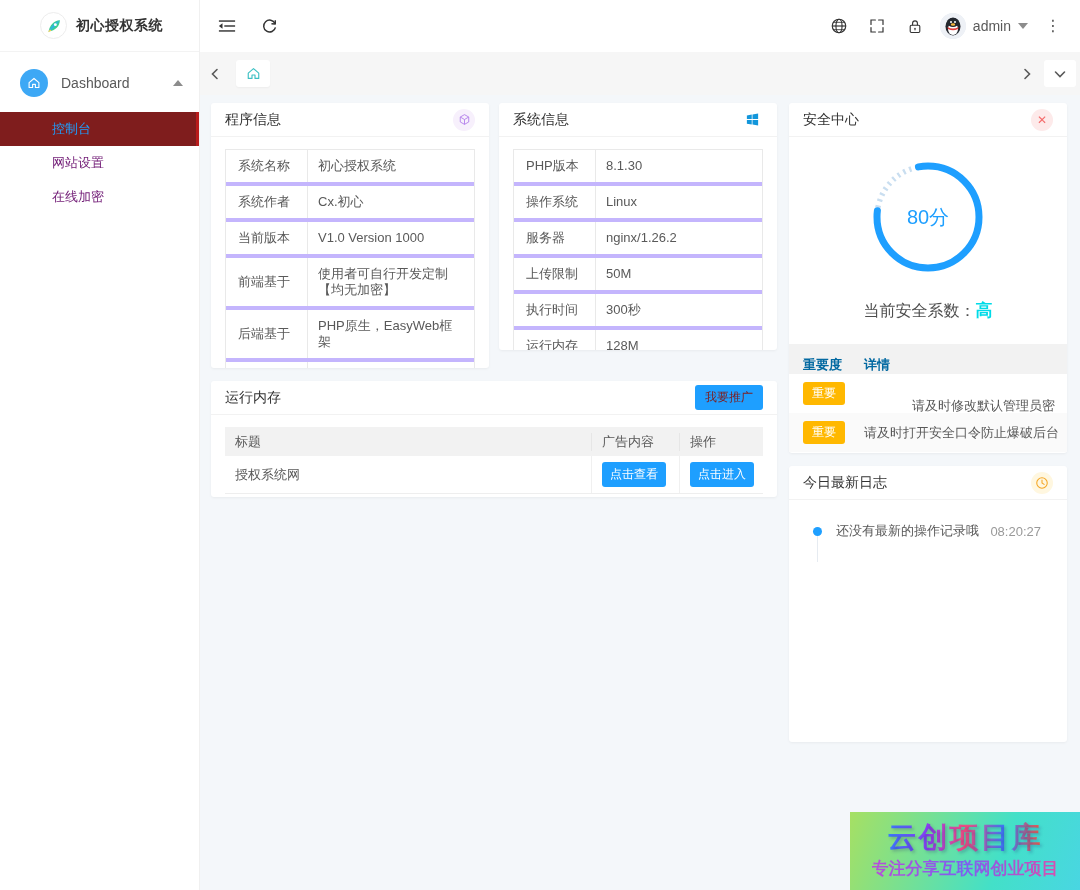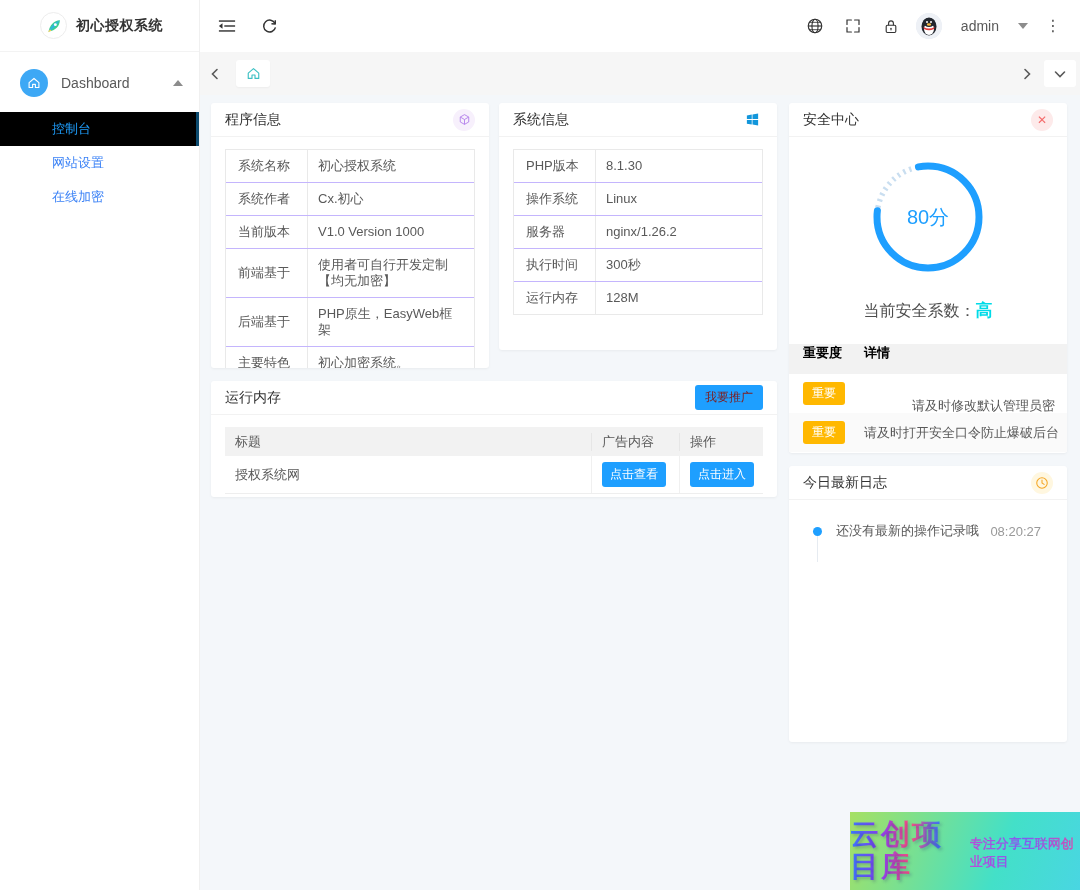--- a/index.html
+++ b/index.html
@@ -10,29 +10,29 @@
   
   .sidebar { position:absolute; left:0; top:0; width:200px; height:890px; background:#fff; border-right:1px solid #f0f0f0; z-index:3; }
   .logo-row { height:52px; display:flex; align-items:center; padding-left:40px; border-bottom:1px solid #f3f3f3; }
   .logo-circle { width:27px; height:27px; border-radius:50%; background:#fff; border:1px solid #ededed; display:flex; align-items:center; justify-content:center; }
   .logo-title { margin-left:9px; font-size:14px; color:#333; font-weight:bold; letter-spacing:.5px; }
   .dash-row { height:46px; margin-top:8px; display:flex; align-items:center; padding:0 16px 0 20px; cursor:pointer; }
   .dash-circle { width:28px; height:28px; border-radius:50%; background:#3da8f5; display:flex; align-items:center; justify-content:center; }
   .dash-label { margin-left:13px; font-size:14px; color:#595959; flex:1; }
   .caret-up { width:0; height:0; border-left:5px solid transparent; border-right:5px solid transparent; border-bottom:6px solid #8c8c8c; }
   .menu { margin-top:6px; }
-  .menu-item { height:34px; line-height:34px; padding-left:52px; font-size:13px; color:#3b82f6; cursor:pointer; }
-  .menu-item.active { background:#000000; color:#1e9fff; border-right:3px solid #0c4a6e; }
+  .menu-item { height:34px; line-height:34px; padding-left:52px; font-size:13px; color:#701a75; cursor:pointer; }
+  .menu-item.active { background:#7f1d1d; color:#1e9fff; border-right:3px solid #b91c1c; }
 
   
   .topbar { position:absolute; left:200px; top:0; width:880px; height:52px; background:#fff; display:flex; align-items:center; z-index:2; }
   .tb-left { display:flex; align-items:center; gap:8px; padding-left:10px; }
   .icon-btn { width:34px; height:34px; display:flex; align-items:center; justify-content:center; cursor:pointer; border-radius:3px; }
   .tb-right { margin-left:auto; display:flex; align-items:center; gap:4px; padding-right:10px; }
-  .user-chip { display:flex; align-items:center; gap:19px; cursor:pointer; padding:0 4px; }
+  .user-chip { display:flex; align-items:center; gap:7px; cursor:pointer; padding:0 4px; }
   .avatar { width:26px; height:26px; border-radius:50%; overflow:hidden; background:#e8ecf3; display:flex; align-items:center; justify-content:center; }
   .user-name { font-size:14px; color:#595959; }
   .caret-down { width:0; height:0; border-left:5px solid transparent; border-right:5px solid transparent; border-top:6px solid #8c8c8c; }
   .kebab { font-size:16px; color:#595959; letter-spacing:0; line-height:1; }
 
   
   .tabbar { position:absolute; left:200px; top:52px; width:880px; height:43px; background:#f6f6f6; display:flex; align-items:center; z-index:2; }
   .tab-chevron { width:30px; height:27px; display:flex; align-items:center; justify-content:center; color:#595959; cursor:pointer; }
   .tab-home { width:34px; height:27px; margin-left:6px; background:#fff; border-radius:3px; box-shadow:0 1px 2px rgba(0,0,0,.04); display:flex; align-items:center; justify-content:center; cursor:pointer; }
   .tab-spacer { flex:1; }
@@ -49,32 +49,32 @@
   .hd-icon.amber { background:#fff7e0; }
 
   .p-program { left:11px; top:8px; width:278px; height:265px; }
   .p-system  { left:299px; top:8px; width:278px; height:247px; }
   .p-security{ left:589px; top:8px; width:278px; height:350px; }
   .p-promo   { left:11px; top:286px; width:566px; height:116px; }
   .p-logs    { left:589px; top:371px; width:278px; height:276px; }
 
   
   .info-table { margin:12px 14px 0 14px; border:1px solid #e9e9e9; font-size:13px; color:#595959; }
-  .info-row { display:flex; border-top:1px solid #c4b5fd; }
+  .info-row { display:flex; border-top:4px solid #c4b5fd; }
   .info-row:first-child { border-top:none; }
   .info-label { width:82px; flex:0 0 82px; padding:8px 8px 8px 12px; border-right:1px solid #e9e9e9; line-height:16px; display:flex; align-items:center; }
   .info-value { flex:1; padding:8px 10px; line-height:16px; display:flex; align-items:center; }
 
   
   .gauge-wrap { position:relative; width:116px; height:116px; margin:22px auto 0 auto; }
   .gauge-score { position:absolute; left:0; top:0; width:116px; height:116px; display:flex; align-items:center; justify-content:center; font-size:20px; color:#1e9fff; }
   .coef-row { text-align:center; margin-top:24px; font-size:16px; color:#4d4d4d; }
   .coef-level { color:#00dbe8; font-weight:bold; font-size:17px; }
   .sec-table { margin-top:22px; font-size:13px; }
-  .sec-thead { display:flex; background:#f2f2f2; height:30px; align-items:flex-start; color:#000000; font-weight:bold; }
+  .sec-thead { display:flex; background:#f2f2f2; height:30px; align-items:flex-end; color:#0369a1; font-weight:bold; }
   .sec-th-imp { padding-left:14px; width:75px; flex:0 0 75px; }
   .sec-th-det { flex:1; }
   .sec-row { display:flex; align-items:center; height:39px; overflow:hidden; }
   .sec-row.alt { background:#fafafa; }
   .sec-cell-imp { padding-left:14px; width:75px; flex:0 0 75px; }
   .badge { display:inline-block; background:#ffb800; color:#fff; font-size:12px; padding:3px 9px; border-radius:3px; cursor:default; }
   .sec-cell-det { flex:1; color:#595959; white-space:nowrap; overflow:hidden; }
   .sec-cell-det.indent { padding-left:48px;margin-top:24px; }
 
   
@@ -92,23 +92,23 @@
   .mini-btn { background:#1e9fff; color:#fff; font-size:12px; border:none; border-radius:3px; padding:4px 8px; cursor:pointer; }
 
   
   .log-item { display:flex; align-items:center; margin:22px 12px 0 24px; position:relative; }
   .log-dot { width:9px; height:9px; border-radius:50%; background:#1e9fff; flex:0 0 9px; }
   .log-tail { position:absolute; left:4px; top:14px; width:1px; height:26px; background:#e6ebf1; }
   .log-text { margin-left:14px; font-size:13px; color:#595959; flex:1; }
   .log-time { font-size:13px; color:#999; margin-right:14px; }
 
   
-  .watermark { position:absolute; left:850px; top:812px; width:230px; height:78px; background:linear-gradient(110deg,#a6e063 0%,#43e0c8 65%,#49d6e2 100%); display:flex; flex-direction:row; align-items:center; justify-content:center; z-index:5; }
+  .watermark { position:absolute; left:850px; top:812px; width:230px; height:78px; background:linear-gradient(110deg,#a6e063 0%,#43e0c8 65%,#49d6e2 100%); display:flex; flex-direction:column; align-items:center; justify-content:center; z-index:5; }
   .wm-title { font-size:29px; font-weight:800; letter-spacing:2px; background:linear-gradient(90deg,#3a7bff,#8a3ff7,#ff4f7e,#3a7bff,#ff5a3c); -webkit-background-clip:text; background-clip:text; color:transparent; text-shadow:2px 2px 3px rgba(40,40,120,.25); line-height:1.1; }
-  .wm-sub { font-size:13px; font-weight:bold; margin-top:4px; background:linear-gradient(90deg,#b84fd8,#7d5ff0,#d84fae); -webkit-background-clip:text; background-clip:text; color:transparent; }
+  .wm-sub { font-size:17px; font-weight:bold; margin-top:4px; background:linear-gradient(90deg,#b84fd8,#7d5ff0,#d84fae); -webkit-background-clip:text; background-clip:text; color:transparent; }
 </style>
 </head>
 <body>
 
 <div class="stage">
 
   <div class="sidebar">
     <div class="logo-row">
       <span class="logo-circle">
         <svg width="18" height="18" viewBox="0 0 20 20">
@@ -286,20 +286,24 @@
           </div>
         <div class="info-row">
             <div class="info-label">操作系统</div>
             <div class="info-value">Linux</div>
           </div>
         <div class="info-row">
             <div class="info-label">服务器</div>
             <div class="info-value">nginx/1.26.2</div>
           </div>
         <div class="info-row">
+            <div class="info-label">上传限制</div>
+            <div class="info-value">50M</div>
+          </div>
+        <div class="info-row">
             <div class="info-label">执行时间</div>
             <div class="info-value">300秒</div>
           </div>
         <div class="info-row">
             <div class="info-label">运行内存</div>
             <div class="info-value">128M</div>
           </div>
       </div>
     </div>
 

